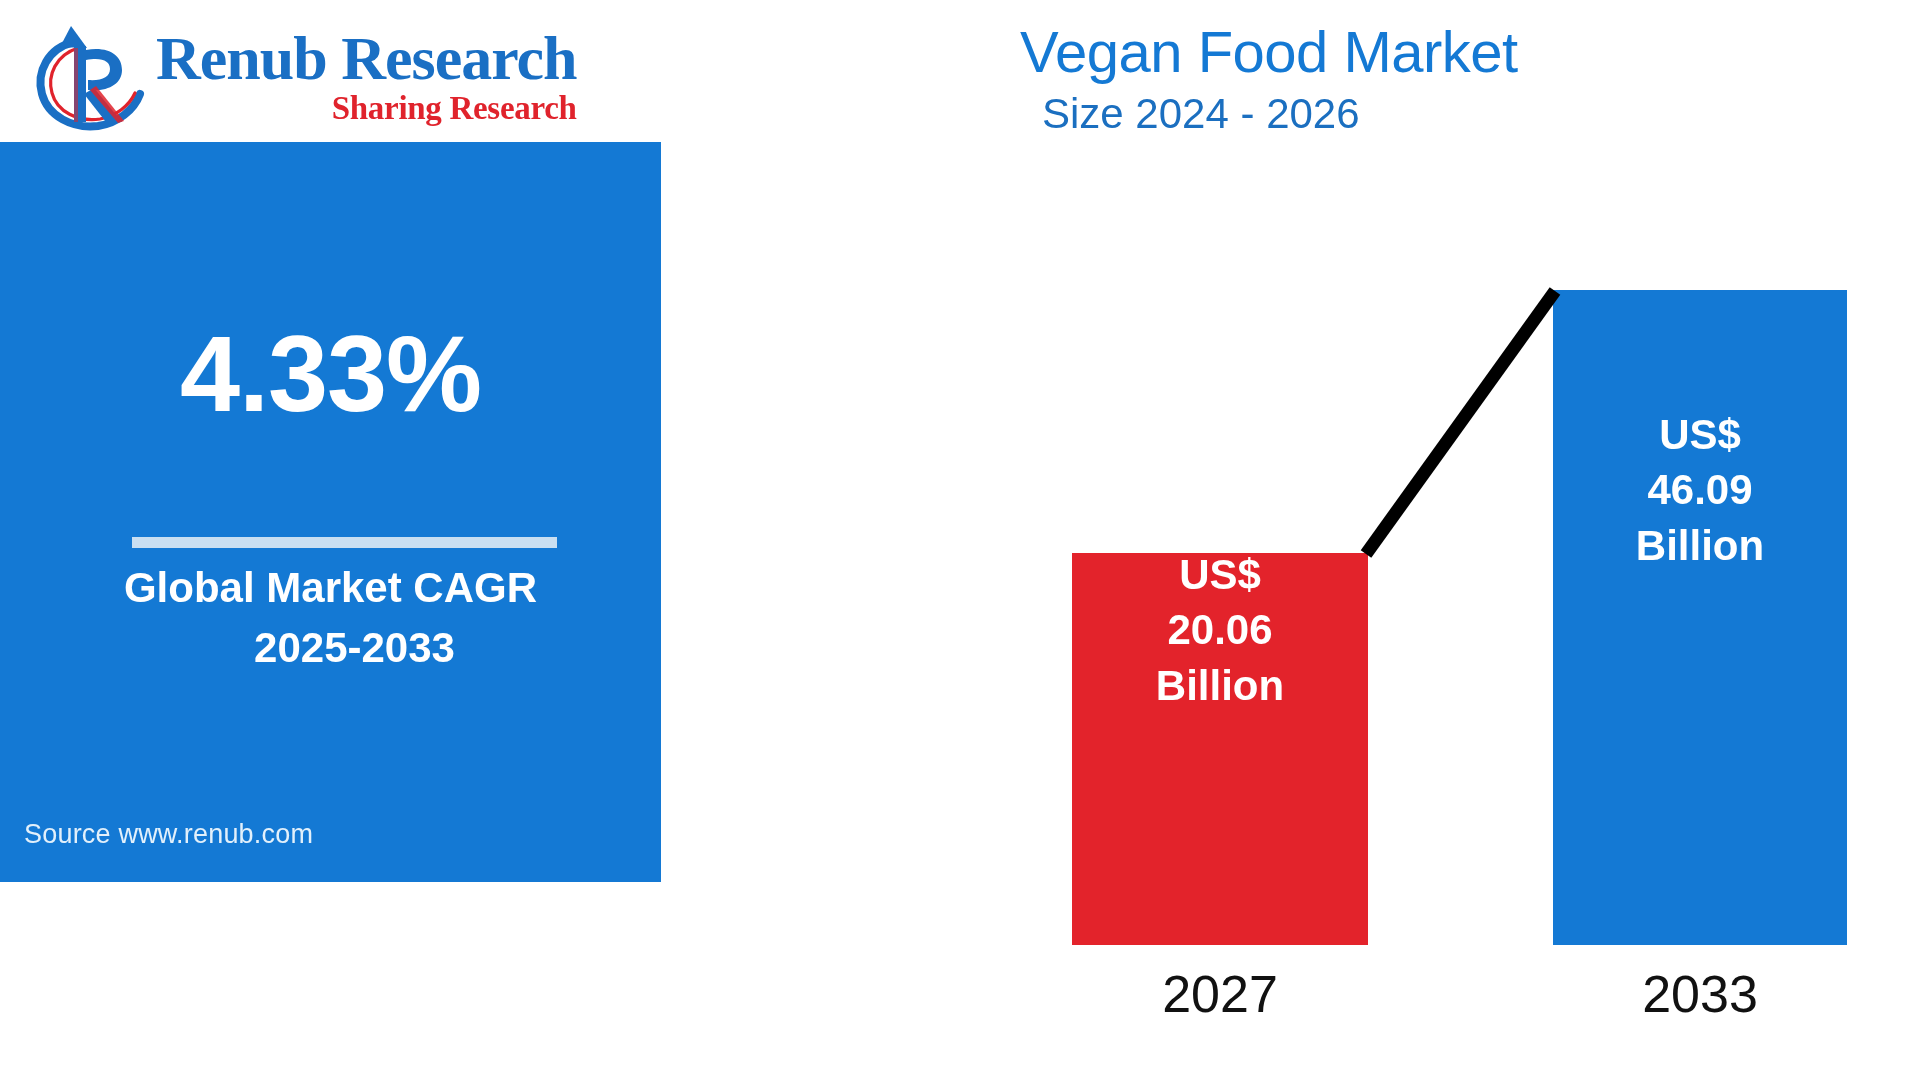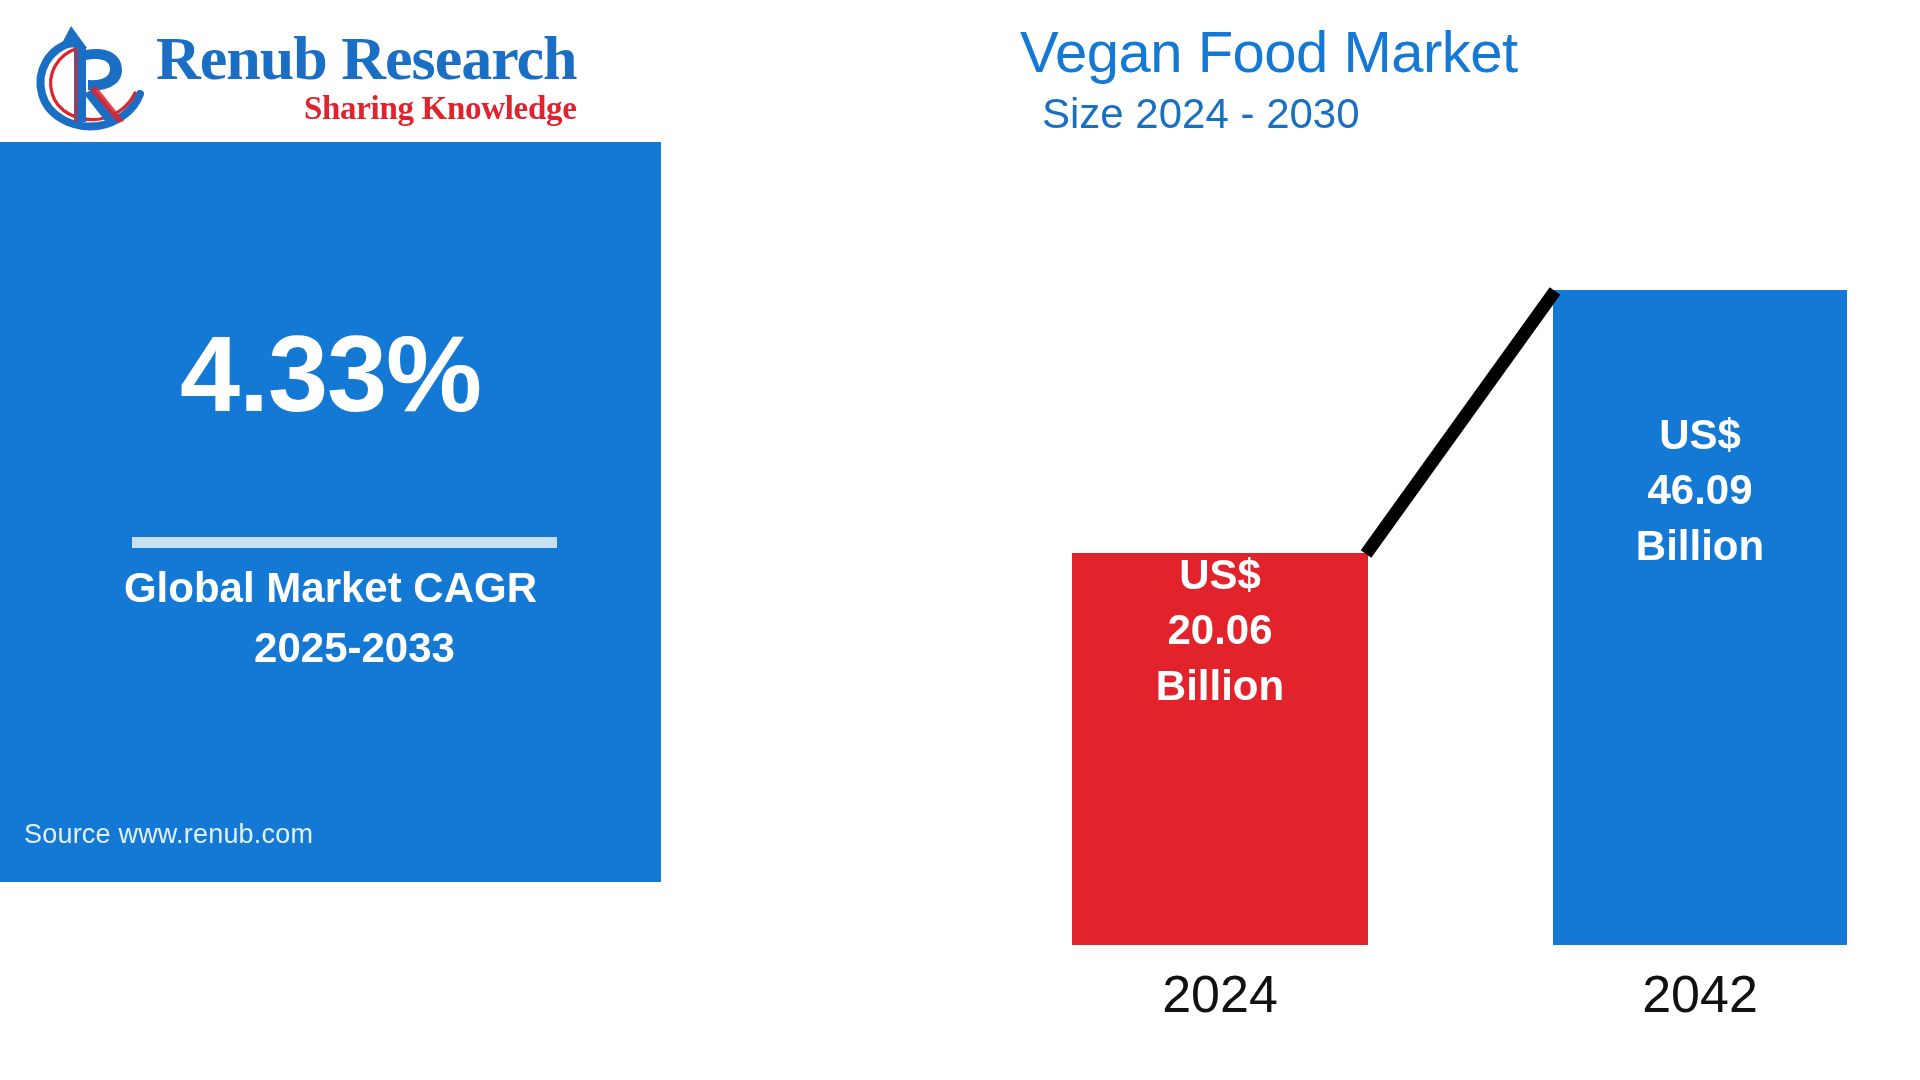--- a/index.html
+++ b/index.html
@@ -103,27 +103,27 @@
                  C80 39 72 35 56 38 Z" fill="#1a6fc4"></path>
 
         <path d="M64 66 L92 100 L76 100 L54 72 Z" fill="#1a6fc4"></path>
         <path d="M66 64 L94 99 L88 101 L60 68 Z" fill="#e0232c" opacity="0.85"></path>
 
         <path d="M44 26 L48 26 L48 100 L44 100 Z" fill="#e0232c" opacity="0.55"></path>
       </svg>
     </div>
     <div id="logo-words">
       <div id="brand-name">Renub Research</div>
-      <div id="brand-tagline">Sharing Knowledge</div>
+      <div id="brand-tagline">Sharing Research</div>
     </div>
   </div>
 
   <div id="title-block">
     <div id="chart-title">Vegan Food Market</div>
-    <div id="chart-subtitle">Size 2024 - 2030</div>
+    <div id="chart-subtitle">Size 2024 - 2026</div>
   </div>
 
   <div id="stat-panel">
     <div id="cagr-value">4.33%</div>
     <div id="cagr-divider"></div>
     <div id="cagr-label">Global Market CAGR</div>
     <div id="cagr-period">2025-2033</div>
     <div id="source-text">Source  www.renub.com</div>
   </div>
 
@@ -142,17 +142,17 @@
       <div>20.06</div>
       <div>Billion</div>
     </div>
 
     <div class="bar-label" id="bar-2033-label">
       <div>US$</div>
       <div>46.09</div>
       <div>Billion</div>
     </div>
 
-    <div class="year-label" id="year-2024">2024</div>
-    <div class="year-label" id="year-2033">2042</div>
+    <div class="year-label" id="year-2024">2027</div>
+    <div class="year-label" id="year-2033">2033</div>
   </div>
 
 </div>
 
 </body></html>

